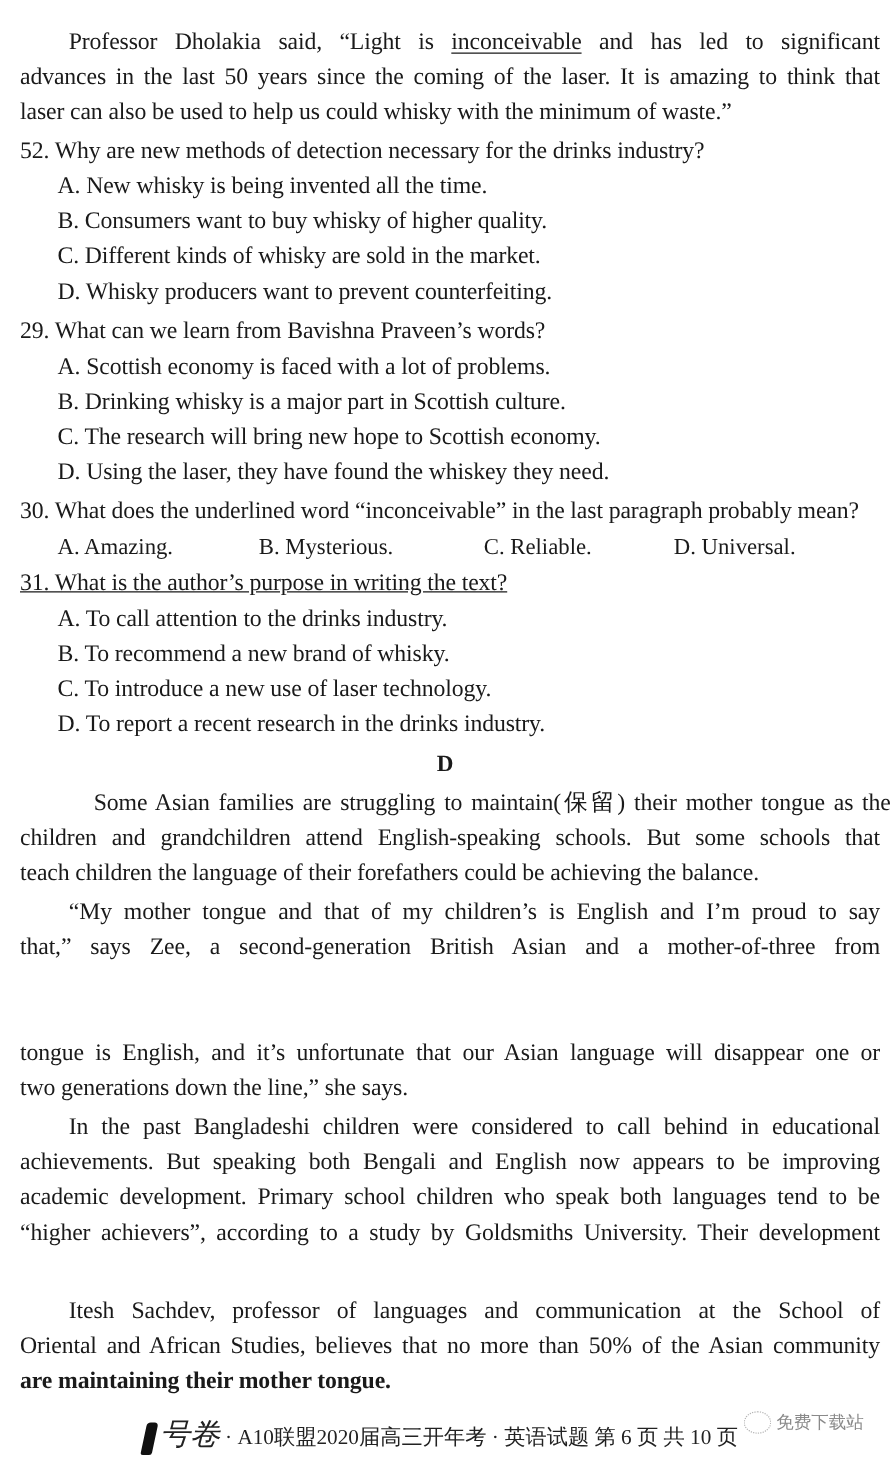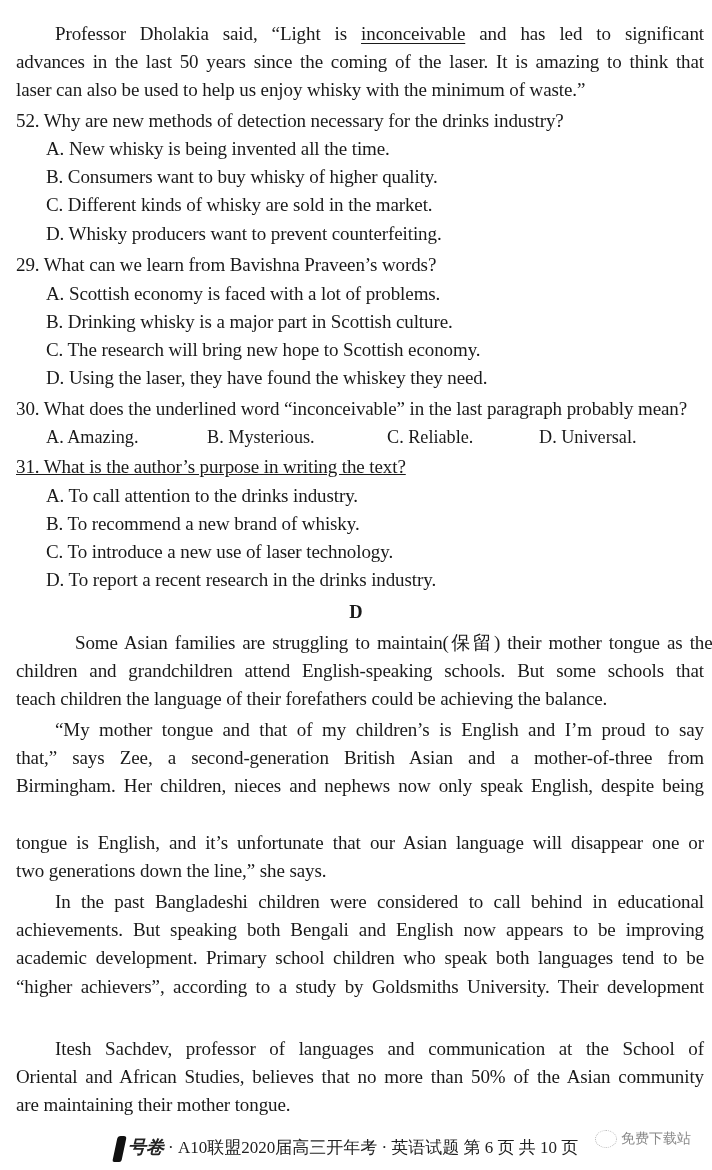--- a/index.html
+++ b/index.html
@@ -21,38 +21,38 @@
   .optrow { position: absolute; left: 46px; font-size: 18.2px; line-height: 28px; white-space: nowrap; }
   .section-d { position: absolute; left: 0; width: 712px; text-align: center; font-weight: bold; font-size: 18.5px; line-height: 28px; }
   .footer {
     position: absolute; left: 115px; top: 1131px; height: 32px;
     font-size: 17px; line-height: 32px; white-space: nowrap; color: #222;
   }
   .logo-bar {
     display: inline-block; width: 9px; height: 26px; background: #111;
     transform: skewX(-12deg); border-radius: 3px 3px 2px 2px; vertical-align: middle; margin-right: 4px;
   }
-  .logo-text { font-family: "DejaVu Serif", serif; font-style: italic; font-weight: bold; font-size: 18px; margin-right: 4px; }
+  .logo-text { font-family: "DejaVu Serif", serif; font-style: italic; font-weight: normal; font-size: 24px; margin-right: 4px; }
   .watermark {
     position: absolute; left: 595px; top: 1126px; font-family: "DejaVu Sans", sans-serif;
     font-size: 14px; color: #8a8a8a; white-space: nowrap; line-height: 24px;
   }
   .wm-icon {
     display: inline-block; width: 20px; height: 16px; border: 1.5px dotted #b5b5b5; border-radius: 50%;
     vertical-align: middle; margin-right: 4px;
   }
 </style>
 </head>
 <body>
 
 <div class="page">
 
   <div class="line indent just" style="top:20px;"><span>Professor Dholakia said, “Light is </span><span class="u">inconceivable</span><span> and has led to significant</span></div>
   <div class="line just" style="top:48px;">advances in the last 50 years since the coming of the laser. It is amazing to think that</div>
-  <div class="line" style="top:76px;">laser can also be used to help us enjoy whisky with the minimum of waste.”</div>
+  <div class="line" style="top:76px;">laser can also be used to help us could whisky with the minimum of waste.”</div>
 
   <div class="line" style="top:107px;">52. Why are new methods of detection necessary for the drinks industry?</div>
   <div class="line opt" style="top:135px;">A. New whisky is being invented all the time.</div>
   <div class="line opt" style="top:163px;">B. Consumers want to buy whisky of higher quality.</div>
   <div class="line opt" style="top:191px;">C. Different kinds of whisky are sold in the market.</div>
   <div class="line opt" style="top:220px;">D. Whisky producers want to prevent counterfeiting.</div>
 
   <div class="line" style="top:251px;">29. What can we learn from Bavishna Praveen’s words?</div>
   <div class="line opt" style="top:280px;">A. Scottish economy is faced with a lot of problems.</div>
   <div class="line opt" style="top:308px;">B. Drinking whisky is a major part in Scottish culture.</div>
@@ -72,32 +72,31 @@
   <div class="line opt" style="top:566px;">D. To report a recent research in the drinks industry.</div>
 
   <div class="section-d" style="top:598px;">D</div>
 
   <div class="line indent just" style="top:629px;margin-left:20px;">Some Asian families are struggling to maintain(保留) their mother tongue as their</div>
   <div class="line just" style="top:657px;">children and grandchildren attend English-speaking schools. But some schools that</div>
   <div class="line" style="top:685px;">teach children the language of their forefathers could be achieving the balance.</div>
 
   <div class="line indent just" style="top:716px;">“My mother tongue and that of my children’s is English and I’m proud to say</div>
   <div class="line just" style="top:744px;">that,” says Zee, a second-generation British Asian and a mother-of-three from</div>
-  <div class="line just" style="top:772px;">Birmingham. Her children, nieces and nephews now only speak English, despite being</div>
   <div class="line just" style="top:829px;">tongue is English, and it’s unfortunate that our Asian language will disappear one or</div>
   <div class="line" style="top:857px;">two generations down the line,” she says.</div>
 
   <div class="line indent just" style="top:888px;">In the past Bangladeshi children were considered to call behind in educational</div>
   <div class="line just" style="top:916px;">achievements. But speaking both Bengali and English now appears to be improving</div>
   <div class="line just" style="top:944px;">academic development. Primary school children who speak both languages tend to be</div>
   <div class="line just" style="top:973px;">“higher achievers”, according to a study by Goldsmiths University. Their development</div>
 
   <div class="line indent just" style="top:1035px;">Itesh Sachdev, professor of languages and communication at the School of</div>
   <div class="line just" style="top:1063px;">Oriental and African Studies, believes that no more than 50% of the Asian community</div>
-  <div class="line" style="top:1091px;">are maintaining their mother tongue.</div>
+  <div class="line" style="top:1091px;font-weight:bold;">are maintaining their mother tongue.</div>
 
   <div class="footer">
     <span class="logo-bar"></span><span class="logo-text">号卷</span><span>· A10联盟2020届高三开年考 · 英语试题  第 6 页   共 10 页</span>
   </div>
   <div class="watermark">
     <span class="wm-icon"></span><span>免费下载站</span>
   </div>
 
 </div>
 

